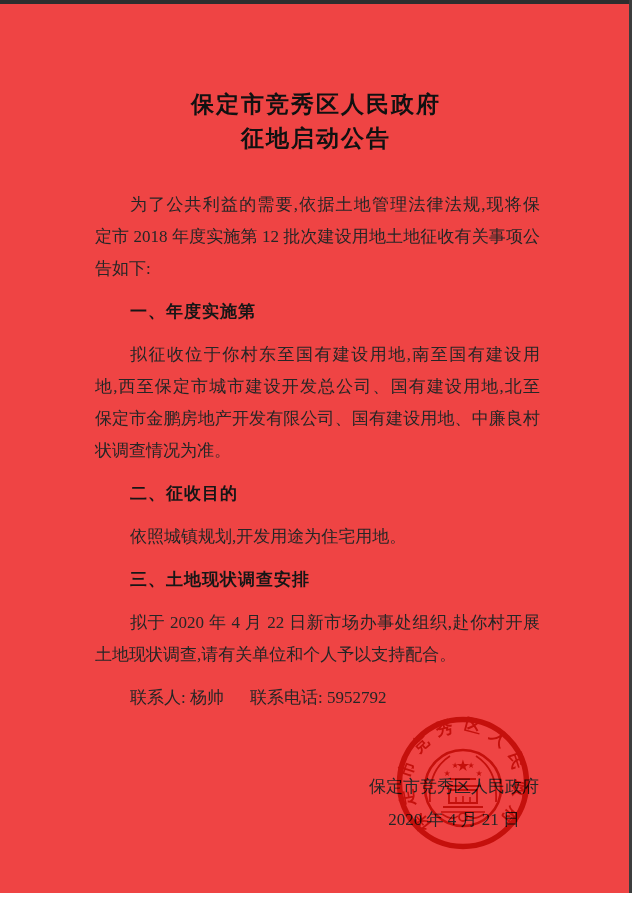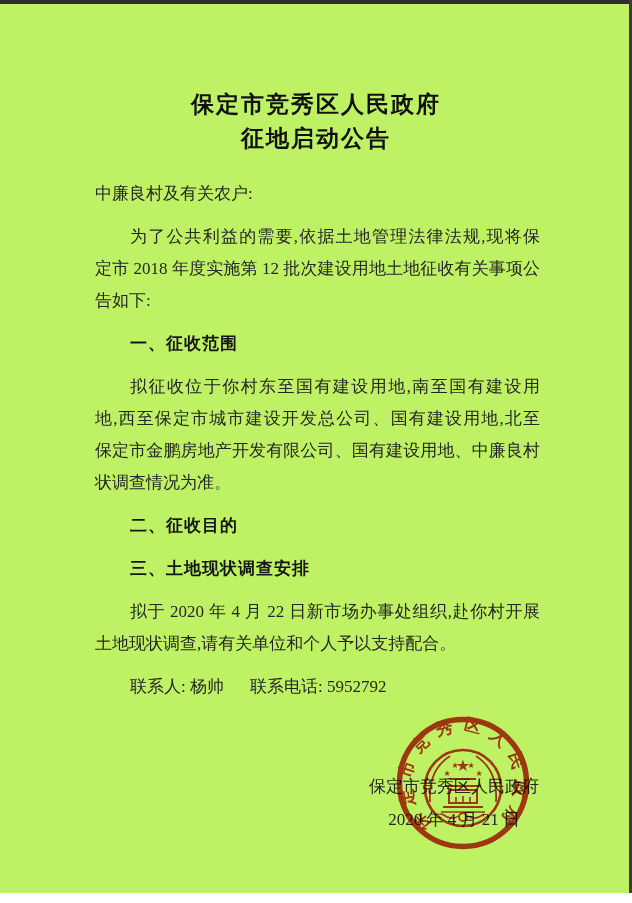--- a/index.html
+++ b/index.html
@@ -9,21 +9,21 @@
     font-family:"Liberation Serif","DejaVu Serif",serif;
   }
   .top-edge{
     position:absolute;top:0;left:0;width:632px;height:4px;background:#2e2e2e;z-index:10;
   }
   .right-edge{
     position:absolute;top:0;right:0;width:3px;height:893px;background:#3c3c3c;z-index:10;
   }
   .page{
     position:absolute;top:4px;left:0;width:629px;height:889px;
-    background:#bef264;
+    background:#ef4444;
   }
   .title-block{
     position:absolute;top:83px;left:0;width:632px;text-align:center;
     font-family:"Liberation Sans","DejaVu Sans",sans-serif;
     font-weight:bold;color:#111;font-size:23px;line-height:34px;letter-spacing:2px;
   }
   .content{
     position:absolute;top:174px;left:95px;width:445px;
     font-size:17px;color:#262626;
   }
@@ -53,30 +53,30 @@
 <body>
 
 <div class="page">
 
   <div class="title-block">
     <div>保定市竞秀区人民政府</div>
     <div>征地启动公告</div>
   </div>
 
   <div class="content">
-    <div class="line">中廉良村及有关农户:</div>
     <div class="line indent j">为了公共利益的需要,依据土地管理法律法规,现将保</div>
     <div class="line j">定市 2018 年度实施第 12 批次建设用地土地征收有关事项公</div>
     <div class="line">告如下:</div>
-    <div class="line indent heading">一、征收范围</div>
+    <div class="line indent heading">一、年度实施第</div>
     <div class="line indent j">拟征收位于你村东至国有建设用地,南至国有建设用</div>
     <div class="line j">地,西至保定市城市建设开发总公司、国有建设用地,北至</div>
     <div class="line j">保定市金鹏房地产开发有限公司、国有建设用地、中廉良村</div>
     <div class="line">状调查情况为准。</div>
     <div class="line indent heading">二、征收目的</div>
+    <div class="line indent">依照城镇规划,开发用途为住宅用地。</div>
     <div class="line indent heading">三、土地现状调查安排</div>
     <div class="line indent j">拟于 2020 年 4 月 22 日新市场办事处组织,赴你村开展</div>
     <div class="line">土地现状调查,请有关单位和个人予以支持配合。</div>
     <div class="line indent">
       <span>联系人: 杨帅</span><span class="gap"></span><span>联系电话: 5952792</span>
     </div>
   </div>
 
   <div class="signature-block">
     <div>保定市竞秀区人民政府</div>

